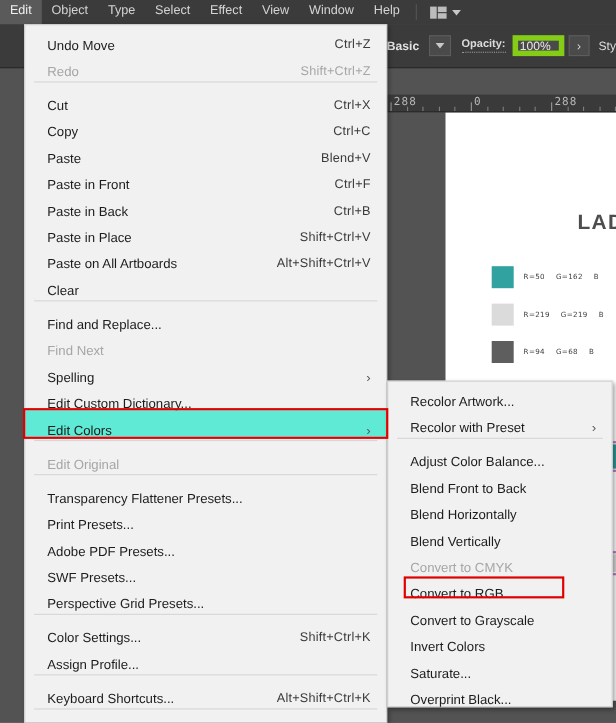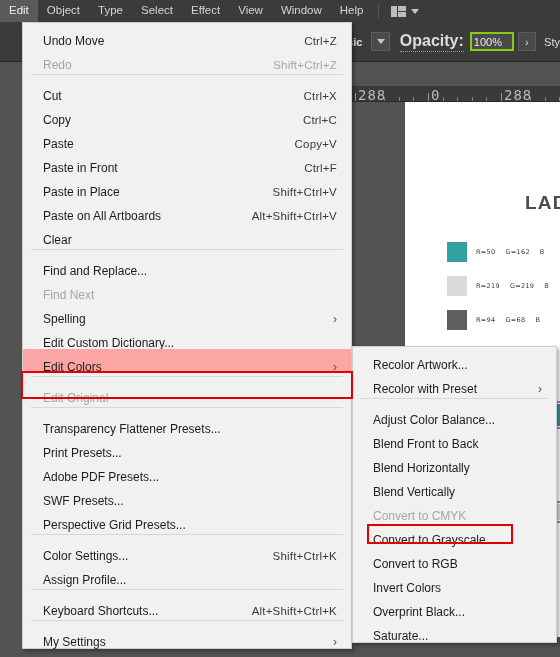--- a/index.html
+++ b/index.html
@@ -51,46 +51,46 @@
     display: flex; align-items: center; gap: 6px; padding: 2px 6px;
   }
   .brush-stroke { width: 28px; height: 3px; background: #111; }
   .brush-label { color: #e3e3e3; font-size: 11px; font-weight: bold; }
   .mini-box {
     width: 22px; height: 19px; background: #4a4a4a; border: 1px solid #5c5c5c;
     display: flex; align-items: center; justify-content: center;
     margin-left: 3px;
   }
   .ctl-label {
-    margin-left: 10px; border-bottom: 1px dotted #9a9a9a; font-size: 16px;
+    margin-left: 10px; border-bottom: 1px dotted #9a9a9a; font-size: 10px;
     color: #dcdcdc; font-weight: bold; padding-bottom: 1px; text-align: center;
   }
   .ctl-field {
     margin-left: 6px; width: 52px; height: 19px; background: #4a4a4a;
-    border: 2px solid #84cc16; color: #e8e8e8; font-size: 11px;
+    border: 5px solid #84cc16; color: #e8e8e8; font-size: 11px;
     display: flex; align-items: center; padding-left: 2px;
   }
   .ctl-arrow {
     margin-left: 4px; width: 22px; height: 19px; background: #4a4a4a;
     border: 1px solid #5c5c5c; color: #dcdcdc; font-size: 11px;
     display: flex; align-items: center; justify-content: center;
   }
   .ctl-tail { margin-left: 8px; font-size: 11px; color: #dcdcdc; font-weight: normal; }
 
   
   .ruler {
     position: absolute; left: 350px; top: 86px; width: 210px; height: 16px;
     background: #3a3a3a; border-bottom: 1px solid #2b2b2b;
     z-index: 2; overflow: hidden;
   }
   .ruler .tick { position: absolute; bottom: 0; width: 1px; background: #7e7e7e; }
   .ruler .tick.major { height: 8px; background: #9b9b9b; }
   .ruler .tick.minor { height: 4px; }
   .ruler .rlabel {
-    position: absolute; top: 1px; font-size: 14px; color: #b9b9b9;
+    position: absolute; top: 1px; font-size: 10px; color: #b9b9b9;
     letter-spacing: 1px; font-family: "DejaVu Sans Mono", monospace;
   }
 
   
   .canvas-area {
     position: absolute; left: 350px; top: 102px; width: 210px; height: 555px;
     background: #535353; z-index: 1; overflow: hidden;
   }
   .artboard {
     position: absolute; left: 55px; top: 0px; width: 210px; height: 535px;
@@ -131,21 +131,21 @@
   .mi .label { flex: 0 0 auto; }
   .mi .accel {
     margin-left: auto; color: #3a3a3a; font-size: 11.5px;
     letter-spacing: .2px; padding-right: 2px;
   }
   .mi.disabled .label, .mi.disabled .accel { color: #a6a6a6; }
   .mi .sub-arrow {
     margin-left: auto; color: #555; font-size: 12px; line-height: 1;
     padding-right: 2px;
   }
-  .mi.highlight { background: #fca5a5; }
+  .mi.highlight { background: #5eead4; }
   .sep { height: 1px; background: #d6d6d6; margin: 3px 8px 3px 8px; }
 
   .redbox {
     position: absolute; border: 2px solid #e00000; pointer-events: none; z-index: 30;
   }
   #redbox-edit-colors { left: 22px; top: 345px; width: 332px; height: 28px; }
   #redbox-grayscale  { left: 366px; top: 515px; width: 146px; height: 20px; }
 </style>
 </head>
 <body>
@@ -253,25 +253,29 @@
       <div class="mi">
         <span class="label">Cut</span>
         <span class="accel">Ctrl+X</span>
       </div>
       <div class="mi">
         <span class="label">Copy</span>
         <span class="accel">Ctrl+C</span>
       </div>
       <div class="mi">
         <span class="label">Paste</span>
-        <span class="accel">Copy+V</span>
+        <span class="accel">Blend+V</span>
       </div>
       <div class="mi">
         <span class="label">Paste in Front</span>
         <span class="accel">Ctrl+F</span>
+      </div>
+      <div class="mi">
+        <span class="label">Paste in Back</span>
+        <span class="accel">Ctrl+B</span>
       </div>
       <div class="mi">
         <span class="label">Paste in Place</span>
         <span class="accel">Shift+Ctrl+V</span>
       </div>
       <div class="mi">
         <span class="label">Paste on All Artboards</span>
         <span class="accel">Alt+Shift+Ctrl+V</span>
       </div>
       <div class="mi">
@@ -353,32 +357,32 @@
       <div class="mi">
         <span class="label">Blend Horizontally</span>
       </div>
       <div class="mi">
         <span class="label">Blend Vertically</span>
       </div>
       <div class="mi disabled">
         <span class="label">Convert to CMYK</span>
       </div>
       <div class="mi">
+        <span class="label">Convert to RGB</span>
+      </div>
+      <div class="mi">
         <span class="label">Convert to Grayscale</span>
       </div>
       <div class="mi">
-        <span class="label">Convert to RGB</span>
-      </div>
-      <div class="mi">
         <span class="label">Invert Colors</span>
       </div>
       <div class="mi">
+        <span class="label">Saturate...</span>
+      </div>
+      <div class="mi">
         <span class="label">Overprint Black...</span>
-      </div>
-      <div class="mi">
-        <span class="label">Saturate...</span>
       </div>
     </div>
 
   <div class="redbox" id="redbox-edit-colors" style="left: 21px; top: 371px; width: 332px; height: 28px;"></div>
   <div class="redbox" id="redbox-grayscale" style="left: 367px; top: 524px; width: 146px; height: 20px;"></div>
 
 </div>
 
 </body></html>

